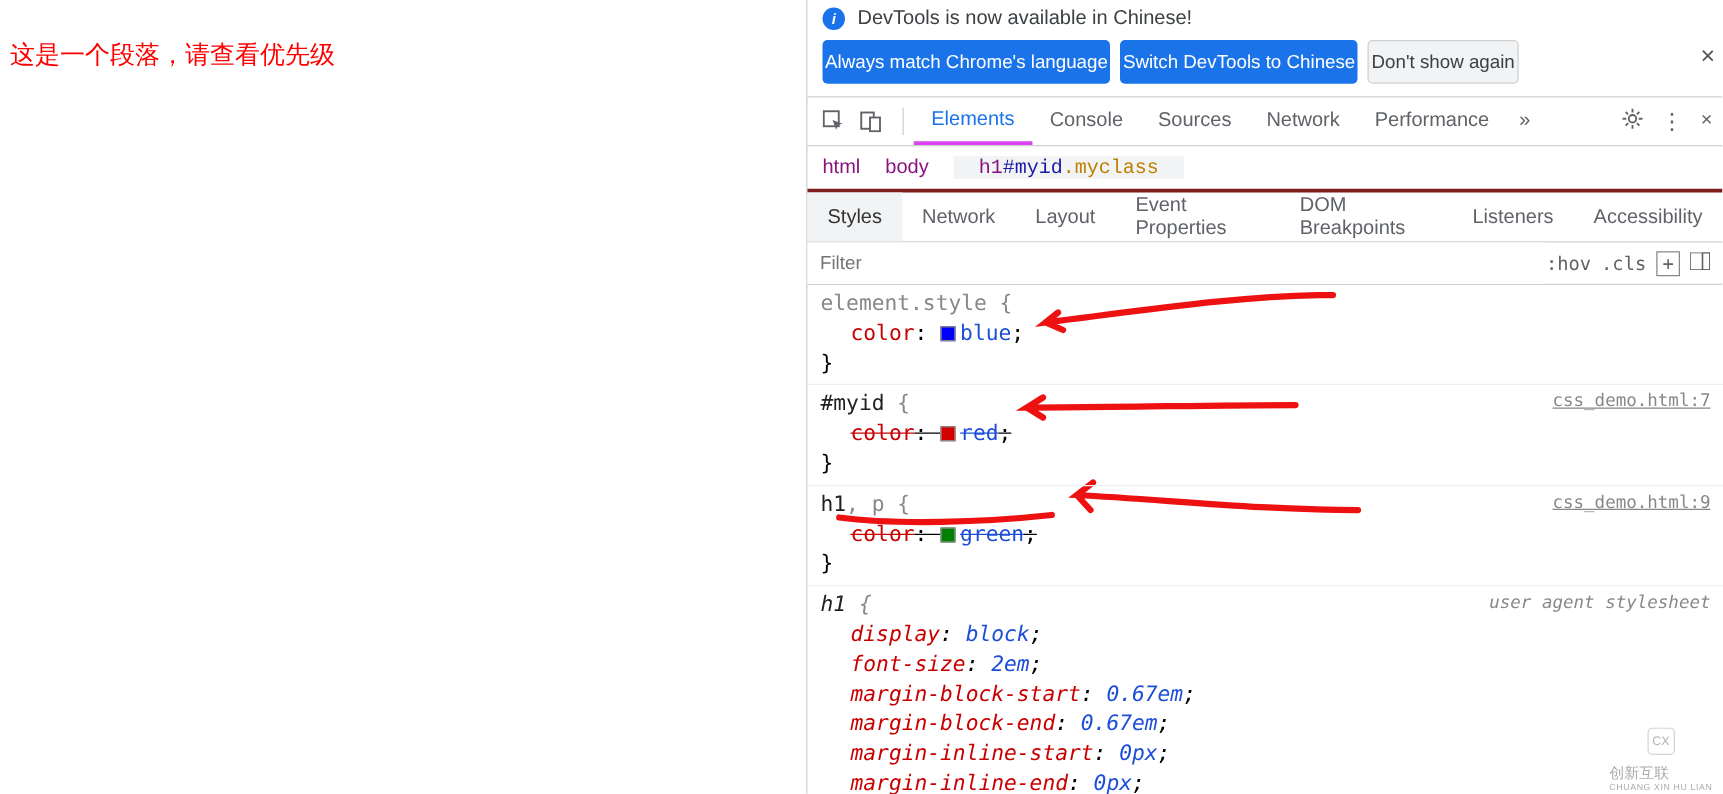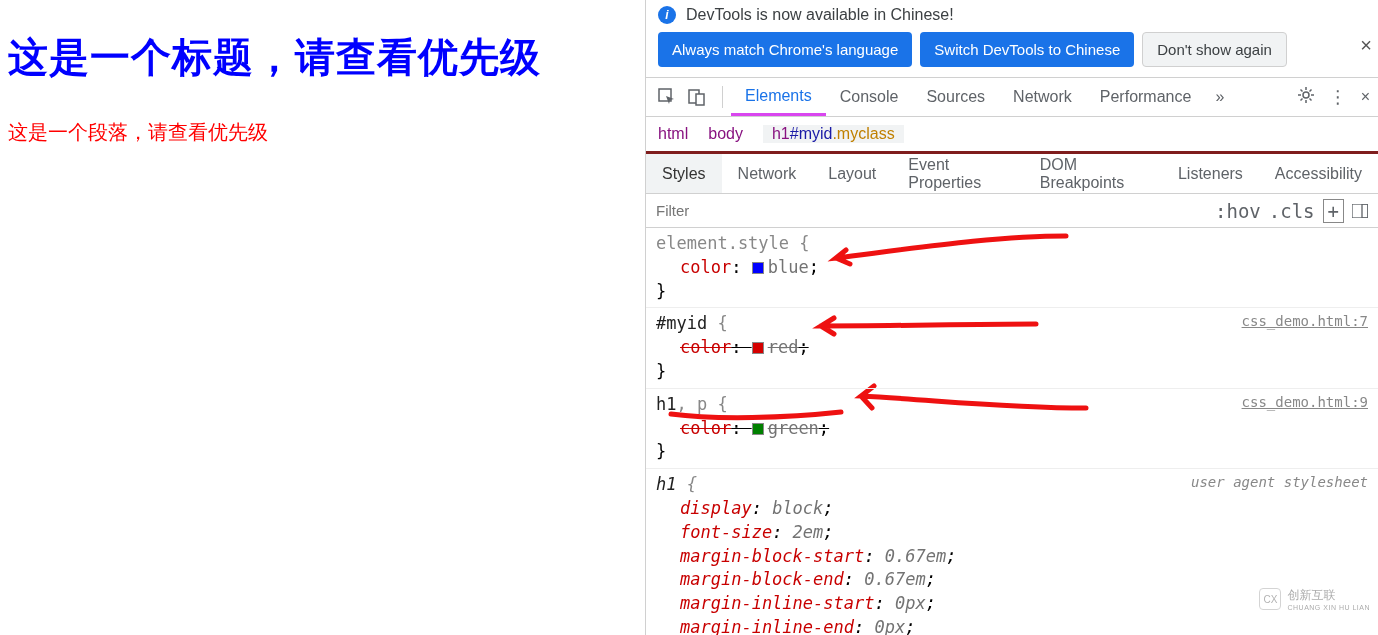--- a/index.html
+++ b/index.html
@@ -8,72 +8,71 @@
   .page-pane { width: 645px; height: 100%; padding: 30px 8px; }
   .page-pane h1 { color: blue; font-size: 40px; font-weight: 800; letter-spacing: 1px; margin-bottom: 34px; }
   .page-pane p { color: red; font-size: 20px; }
   .devtools { flex: 1; height: 100%; border-left: 1px solid #d0d0d0; display: flex; flex-direction: column; background: #fff; position: relative; }
   
   .banner { padding: 6px 12px 10px 12px; }
   .banner-top { display: flex; align-items: center; gap: 10px; font-size: 16px; color: #3c4043; margin-bottom: 8px; }
   .info-icon { width: 18px; height: 18px; border-radius: 50%; background: #1a73e8; color: #fff; display: flex; align-items: center; justify-content: center; font-size: 12px; font-weight: bold; font-style: italic; }
   .banner-close { position: absolute; right: 6px; top: 34px; font-size: 20px; color: #555; cursor: pointer; }
   .banner-btns { display: flex; gap: 8px; flex-wrap: wrap; }
-  .btn { border: none; padding: 8px 14px; border-radius: 4px; font-size: 15px; cursor: pointer; }
+  .btn { border: none; padding: 8px 2px; border-radius: 4px; font-size: 15px; cursor: pointer; }
   .btn-primary { background: #1a73e8; color: #fff; font-weight: 500; }
   .btn-secondary { background: #f1f3f4; color: #3c4043; border: 1px solid #d0d0d0; }
   
   .main-toolbar { display: flex; align-items: center; border-top: 1px solid #d0d0d0; border-bottom: 1px solid #d0d0d0; padding: 0 8px; height: 40px; font-size: 16px; color: #5f6368; gap: 0; }
   .main-toolbar .tool-icon { width: 26px; height: 26px; display: flex; align-items: center; justify-content: center; cursor: pointer; margin-right: 4px; }
   .main-toolbar .divider { width: 1px; height: 22px; background: #d0d0d0; margin: 0 8px; }
   .main-tab { padding: 0 14px; height: 100%; display: flex; align-items: center; cursor: pointer; color: #5f6368; }
   .main-tab.active { color: #1a73e8; border-bottom: 3px solid #d946ef; }
   .main-toolbar .spacer { flex: 1; }
   .main-toolbar .right-icons { display: flex; align-items: center; gap: 14px; color: #5f6368; }
   
   .breadcrumb { padding: 8px 12px; font-size: 16px; display: flex; gap: 20px; border-bottom: 3px solid #7f1d1d; }
   .crumb { color: #881280; cursor: pointer; }
   .crumb .id { color: #1a1aa6; }
   .crumb .cls { color: #c08000; }
-  .crumb-sel { background: #f1f3f4; padding: 0 9px; }
+  .crumb-sel { background: #f1f3f4; padding: 0 20px; font-family: Liberation Mono, monospace; }
   
   .sub-tabs { display: flex; border-bottom: 1px solid #d0d0d0; font-size: 16px; height: 40px; align-items: center; }
   .sub-tab { padding: 0 16px; height: 100%; display: flex; align-items: center; cursor: pointer; color: #5f6368; }
   .sub-tab.active { background: #f1f3f4; color: #333; }
   
   .filter-row { display: flex; align-items: center; border-bottom: 1px solid #d0d0d0; height: 34px; font-size: 15px; }
   .filter-input { flex: 1; border: none; outline: none; padding: 0 10px; height: 100%; font-size: 15px; color: #888; }
-  .filter-tools { display: flex; align-items: center; gap: 8px; padding-right: 10px; color: #5f6368; font-family: monospace; font-size: 19px; }
+  .filter-tools { display: flex; align-items: center; gap: 8px; padding-right: 10px; color: #5f6368; font-family: monospace; font-size: 15px; }
   .filter-tools span { cursor: pointer; }
   
   .styles-body { flex: 1; overflow: auto; position: relative; }
   .rule { font-family: Consolas, Menlo, monospace; font-size: 17px; padding: 4px 10px 4px 10px; border-bottom: 1px solid #eee; position: relative; line-height: 1.4; }
   .rule .selector { color: #888; }
   .rule .selector .match { color: #222; }
   .rule .prop { padding-left: 24px; }
   .rule .prop-name { color: #c80000; }
-  .rule .prop-val { color: #737373; }
+  .rule .prop-val { color: #1d4ed8; }
   .rule .strike { text-decoration: line-through; }
   .rule .link { position: absolute; right: 10px; top: 4px; color: #888; text-decoration: underline; font-size: 14px; }
   .rule.ua { font-style: italic; }
   .rule.ua .link { font-style: italic; text-decoration: none; margin-left: 26px; }
   .swatch { display: inline-block; width: 12px; height: 12px; margin-right: 4px; vertical-align: -1px; border: 1px solid #888; }
   
   .ann { position: absolute; pointer-events: none; }
   .ann svg { overflow: visible; }
   
-  .watermark { position: absolute; right: 8px; bottom: 24px; display: flex; align-items: center; gap: 6px; opacity: 0.5; font-size: 11px; color: #555; }
+  .watermark { position: absolute; right: 8px; bottom: 1px; display: flex; align-items: center; gap: 6px; opacity: 0.5; font-size: 11px; color: #555; flex-direction: column; }
   .watermark .wm-badge { width: 22px; height: 22px; border: 1px solid #aaa; border-radius: 4px; display: flex; align-items: center; justify-content: center; font-size: 10px; color: #666; }
 </style>
 </head>
 <body>
 
 <div class="root">
   <div class="page-pane">
-    <h1>这是一个标题，请查看优先级</h1>
     <p>这是一个段落，请查看优先级</p>
   </div>
 
   <div class="devtools">
 
     <div class="banner">
       <div class="banner-top">
         <span class="info-icon">i</span>
         <span>DevTools is now available in Chinese!</span>
       </div>

